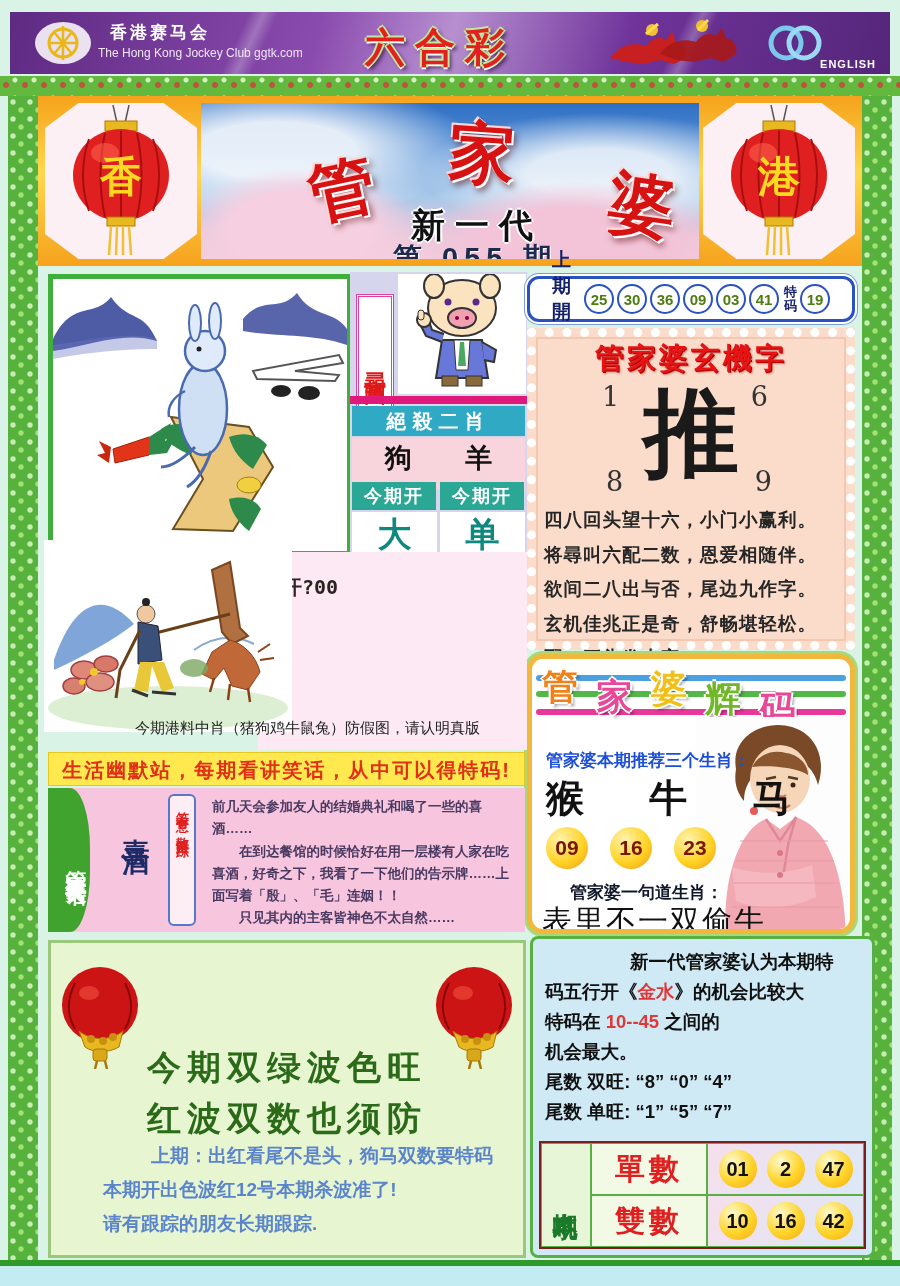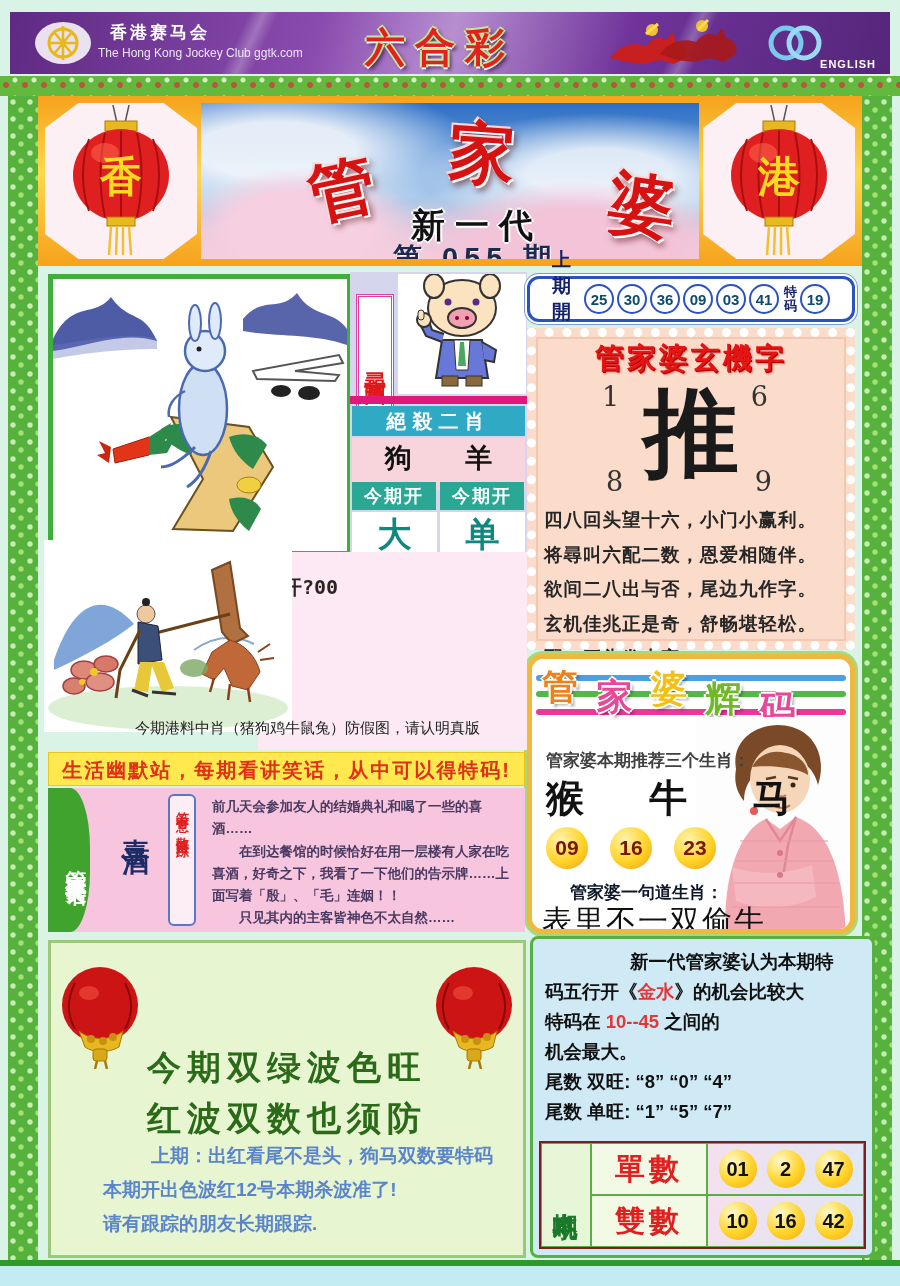--- a/index.html
+++ b/index.html
@@ -83,21 +83,21 @@
     font-weight:bold; font-size:18px; text-align:center; line-height:28px; letter-spacing:2px; }
   .open-val { position:absolute; top:240px; width:85px; height:44px; background:#fff; color:#0f8880;
     font-weight:bold; font-size:34px; text-align:center; line-height:44px; font-family:"DejaVu Serif","Liberation Serif",serif; }
   .c1 { left:2px; } .c2 { left:90px; }
 
   
   .lastdraw { position:absolute; left:527px; top:276px; width:328px; height:46px; background:#fff;
     border:3px solid #2a52c0; border-radius:12px; box-shadow:0 0 0 2px #fff,0 0 0 3px #7a9ad8;
     display:flex; align-items:center; padding:0 22px; gap:3px; }
   .ld-label { font-weight:bold; font-size:19px; color:#14206a; font-family:"DejaVu Serif","Liberation Serif",serif; margin-right:2px; }
-  .ball-o { width:30px; height:30px; border:2px solid #2a52c0; border-radius:50%; color:#0c4a6e;
+  .ball-o { width:30px; height:30px; border:2px solid #2a52c0; border-radius:50%; color:#4d7c0f;
     font-weight:bold; font-size:15px; display:flex; align-items:center; justify-content:center; flex:0 0 auto; }
   .ld-sp { width:1.1em; line-height:1.05; font-size:13px; font-weight:bold; color:#14206a; display:inline-block; margin-left:2px; }
 
   
   .mystery { position:absolute; left:527px; top:328px; width:328px; height:322px;
     background:#fbdcca; border:9px dotted #fff; box-shadow:0 0 0 2px #f4c8b0 inset; padding:2px 8px; }
   .mys-title { text-align:center; font-size:29px; font-weight:bold; color:#e81414; letter-spacing:3px;
     text-shadow:1px 1px 0 #a00, 2px 2px 2px rgba(120,0,0,.4); font-family:"DejaVu Serif","Liberation Serif",serif; }
   .mys-grid { position:relative; height:118px; }
   .mys-char { position:absolute; left:50%; top:46%; transform:translate(-50%,-50%); font-size:96px; font-weight:bold;
@@ -110,21 +110,21 @@
   
   .recommend { position:absolute; left:527px; top:654px; width:328px; height:280px; background:#fff;
     border:5px solid #f0b83c; border-radius:16px; box-shadow:0 0 0 3px #a8d878; overflow:hidden; }
   .rec-stripes { position:absolute; left:0; top:0; width:100%; height:72px; }
   .stripe { position:absolute; left:4px; right:4px; height:6px; border-radius:3px; }
   .st-b { top:16px; background:#4aa0e0; } .st-g { top:32px; background:#52b848; } .st-m { top:50px; background:#e8389a; }
   .rec-title { position:absolute; left:10px; top:2px; width:100%; }
   .rec-title span { position:relative; font-size:36px; font-weight:bold; margin-right:14px;
     font-family:"DejaVu Serif","Liberation Serif",serif;
     text-shadow:-2px 0 #fff,2px 0 #fff,0 -2px #fff,0 2px #fff,3px 3px 3px rgba(0,0,0,.35); }
-  .rec-intro { position:absolute; left:14px; top:90px; font-size:17px; font-weight:bold; color:#404040; }
+  .rec-intro { position:absolute; left:14px; top:90px; font-size:17px; font-weight:bold; color:#1d4ed8; }
   .rec-zod { position:absolute; left:14px; top:114px; font-size:38px; font-weight:bold; color:#111; letter-spacing:26px;
     font-family:"DejaVu Serif","Liberation Serif",serif; }
   .rec-balls { position:absolute; left:14px; top:168px; display:flex; gap:22px; }
   .ball-y { width:42px; height:42px; border-radius:50%; background:radial-gradient(circle at 35% 30%,#fff3b0,#ffd428 55%,#f09a10);
     color:#7a1600; font-weight:bold; font-size:21px; display:flex; align-items:center; justify-content:center; }
   .rec-lab2 { position:absolute; left:14px; top:222px; font-size:17px; font-weight:bold; color:#0f172a;margin-left:24px; }
   .rec-line { position:absolute; left:10px; top:242px; font-size:30px; color:#111; letter-spacing:2px; }
   .woman { position:absolute; right:2px; top:58px; width:152px; height:220px; }
 
   

